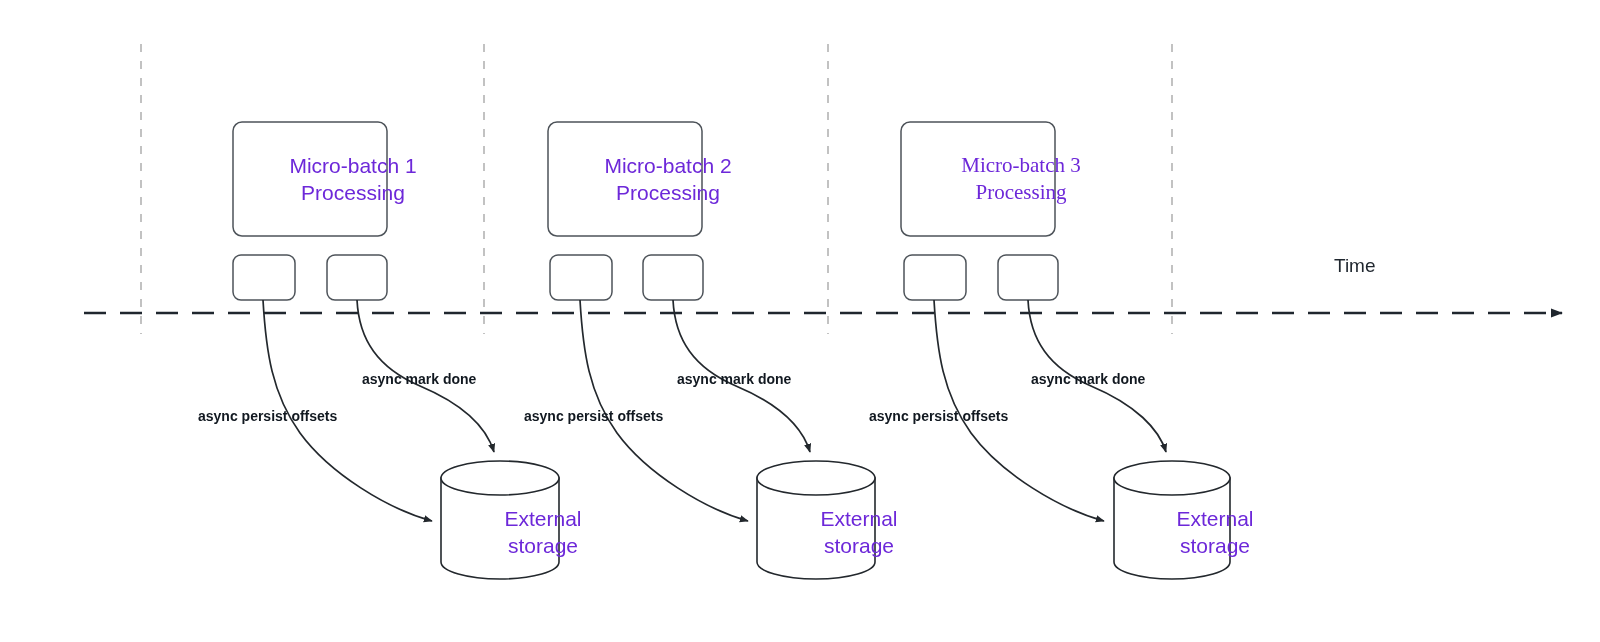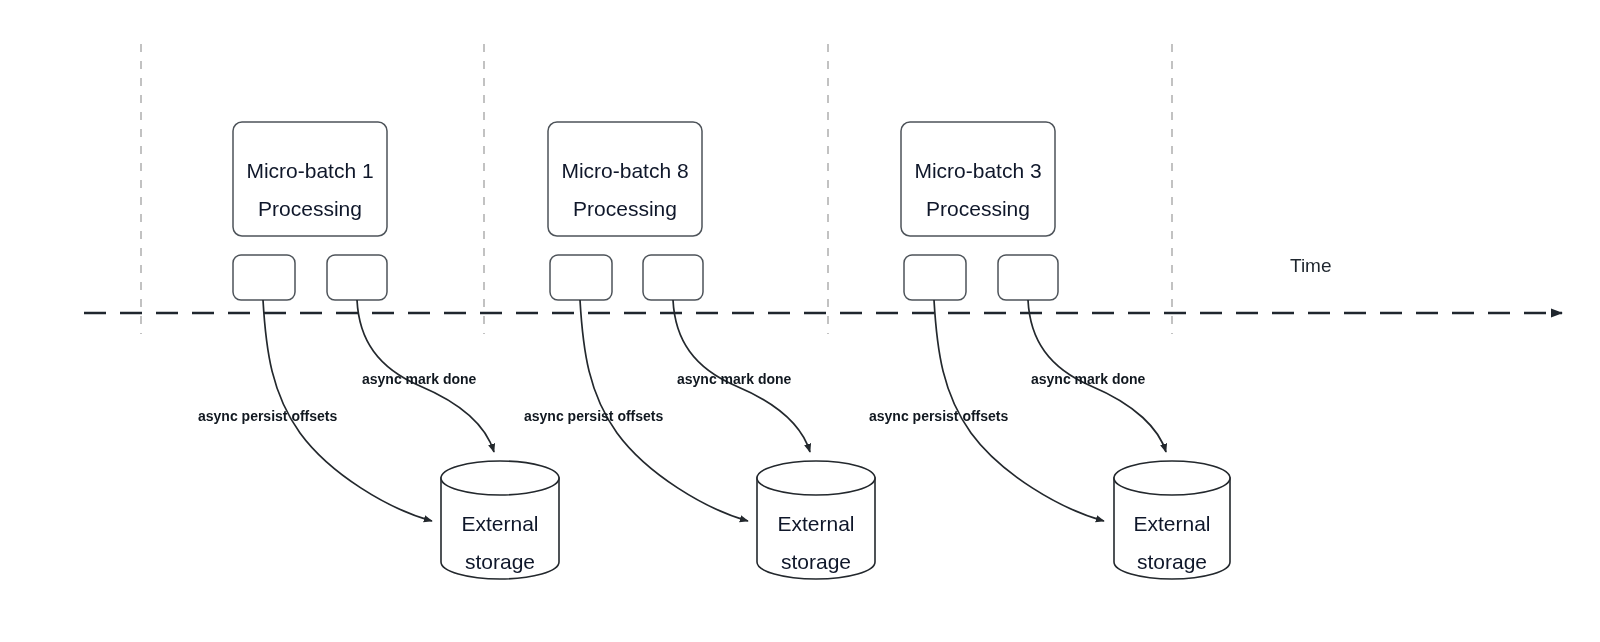--- a/index.html
+++ b/index.html
@@ -23,25 +23,26 @@
     position: absolute;
     left: 0;
     top: 0;
     width: 1600px;
     height: 642px;
   }
   .shape-label {
     position: absolute;
     text-align: center;
     font-size: 21px;
-    line-height: 38px;
-    color: #0f172a;
+    line-height: 27px;
+    color: #6d28d9;
     font-family: "Liberation Sans", sans-serif;
     white-space: pre-line;
     pointer-events: none;
+    padding-left: 43px;
   }
   .edge-label {
     position: absolute;
     font-size: 14px;
     font-weight: bold;
     color: #111820;
     font-family: "Liberation Sans", sans-serif;
     white-space: nowrap;
   }
   .axis-label {
@@ -119,29 +120,29 @@
     </g>
   </svg>
 
   <div class="shape-label" style="left:233px; top:152px; width:154px;">Micro-batch 1
 Processing</div>
   <div class="shape-label" style="left:441px; top:505px; width:118px;">External
 storage</div>
   <div class="edge-label" style="left:198px; top:408px;">async persist offsets</div>
   <div class="edge-label" style="left:362px; top:371px;">async mark done</div>
 
-  <div class="shape-label" style="left:548px; top:152px; width:154px;">Micro-batch 8
+  <div class="shape-label" style="left:548px; top:152px; width:154px;">Micro-batch 2
 Processing</div>
   <div class="shape-label" style="left:757px; top:505px; width:118px;">External
 storage</div>
   <div class="edge-label" style="left:524px; top:408px;">async persist offsets</div>
   <div class="edge-label" style="left:677px; top:371px;">async mark done</div>
 
-  <div class="shape-label" style="left:901px; top:152px; width:154px;">Micro-batch 3
+  <div class="shape-label" style="left:901px; top:152px; width:154px;font-family:Liberation Serif, serif;">Micro-batch 3
 Processing</div>
   <div class="shape-label" style="left:1113px; top:505px; width:118px;">External
 storage</div>
   <div class="edge-label" style="left:869px; top:408px;">async persist offsets</div>
   <div class="edge-label" style="left:1031px; top:371px;">async mark done</div>
 
-  <div class="axis-label" style="left:1290px; top:255px;">Time</div>
+  <div class="axis-label" style="left:1334px; top:255px;">Time</div>
 
 </div>
 
 </body></html>

